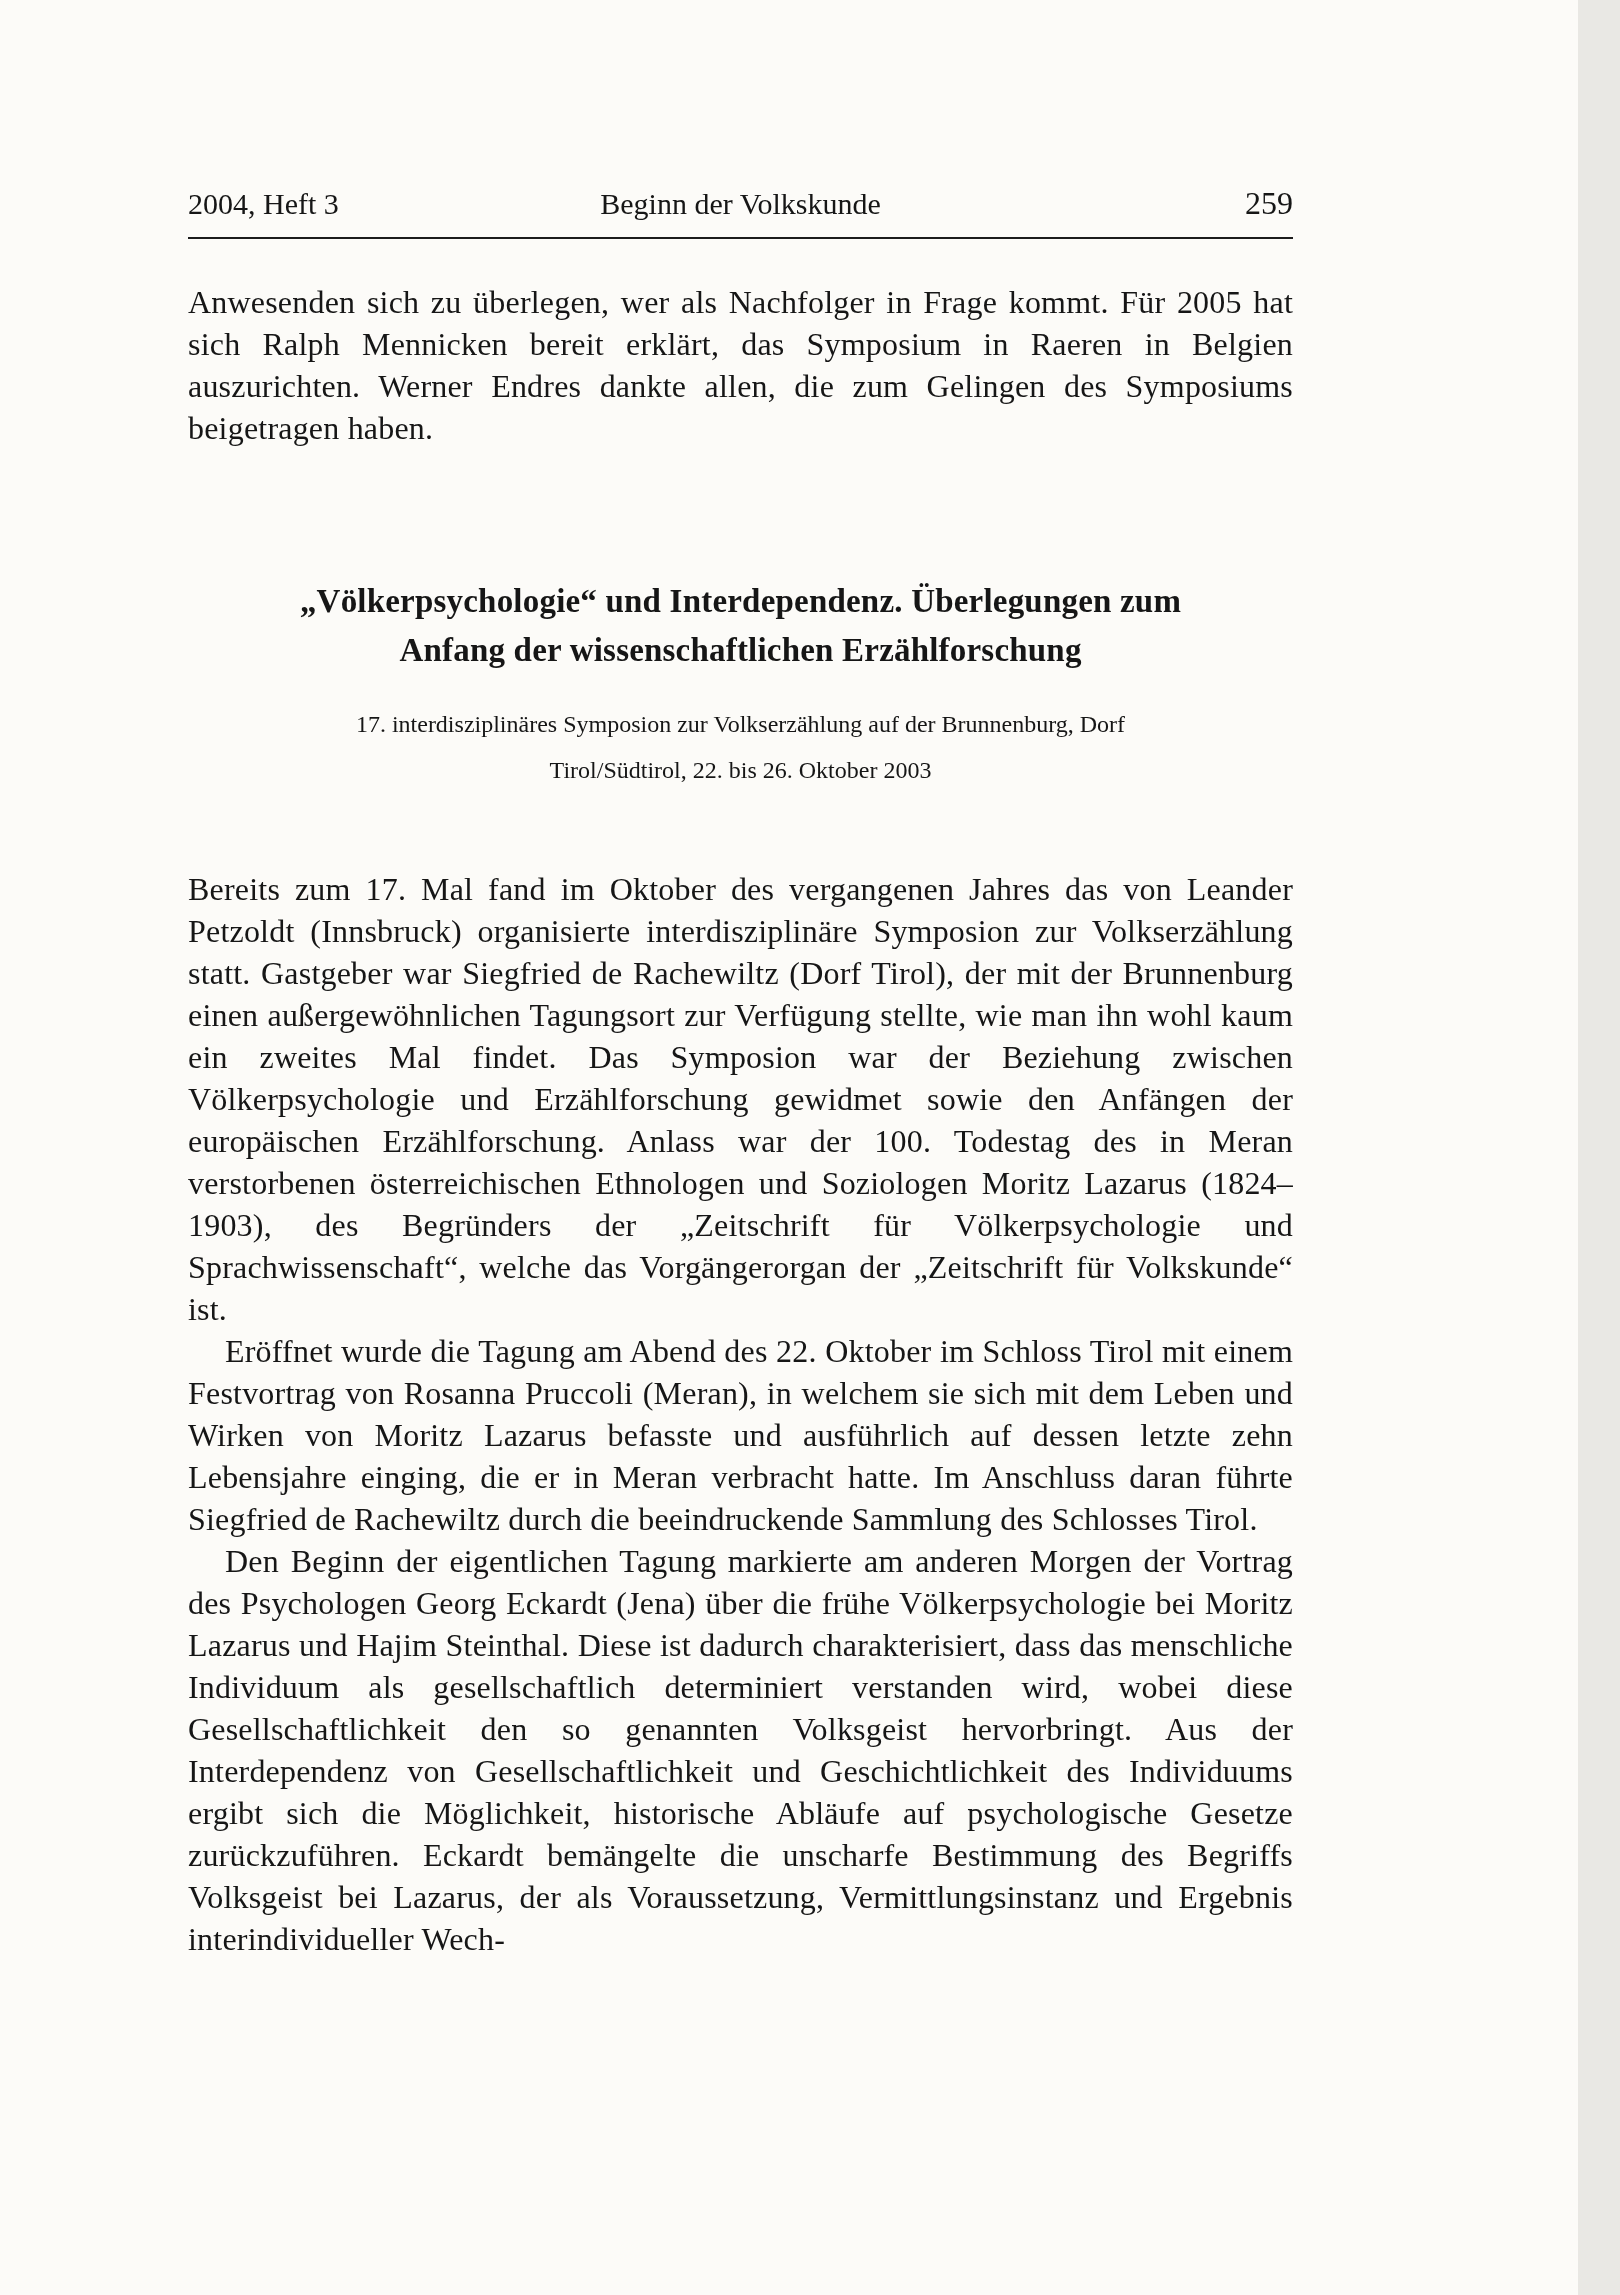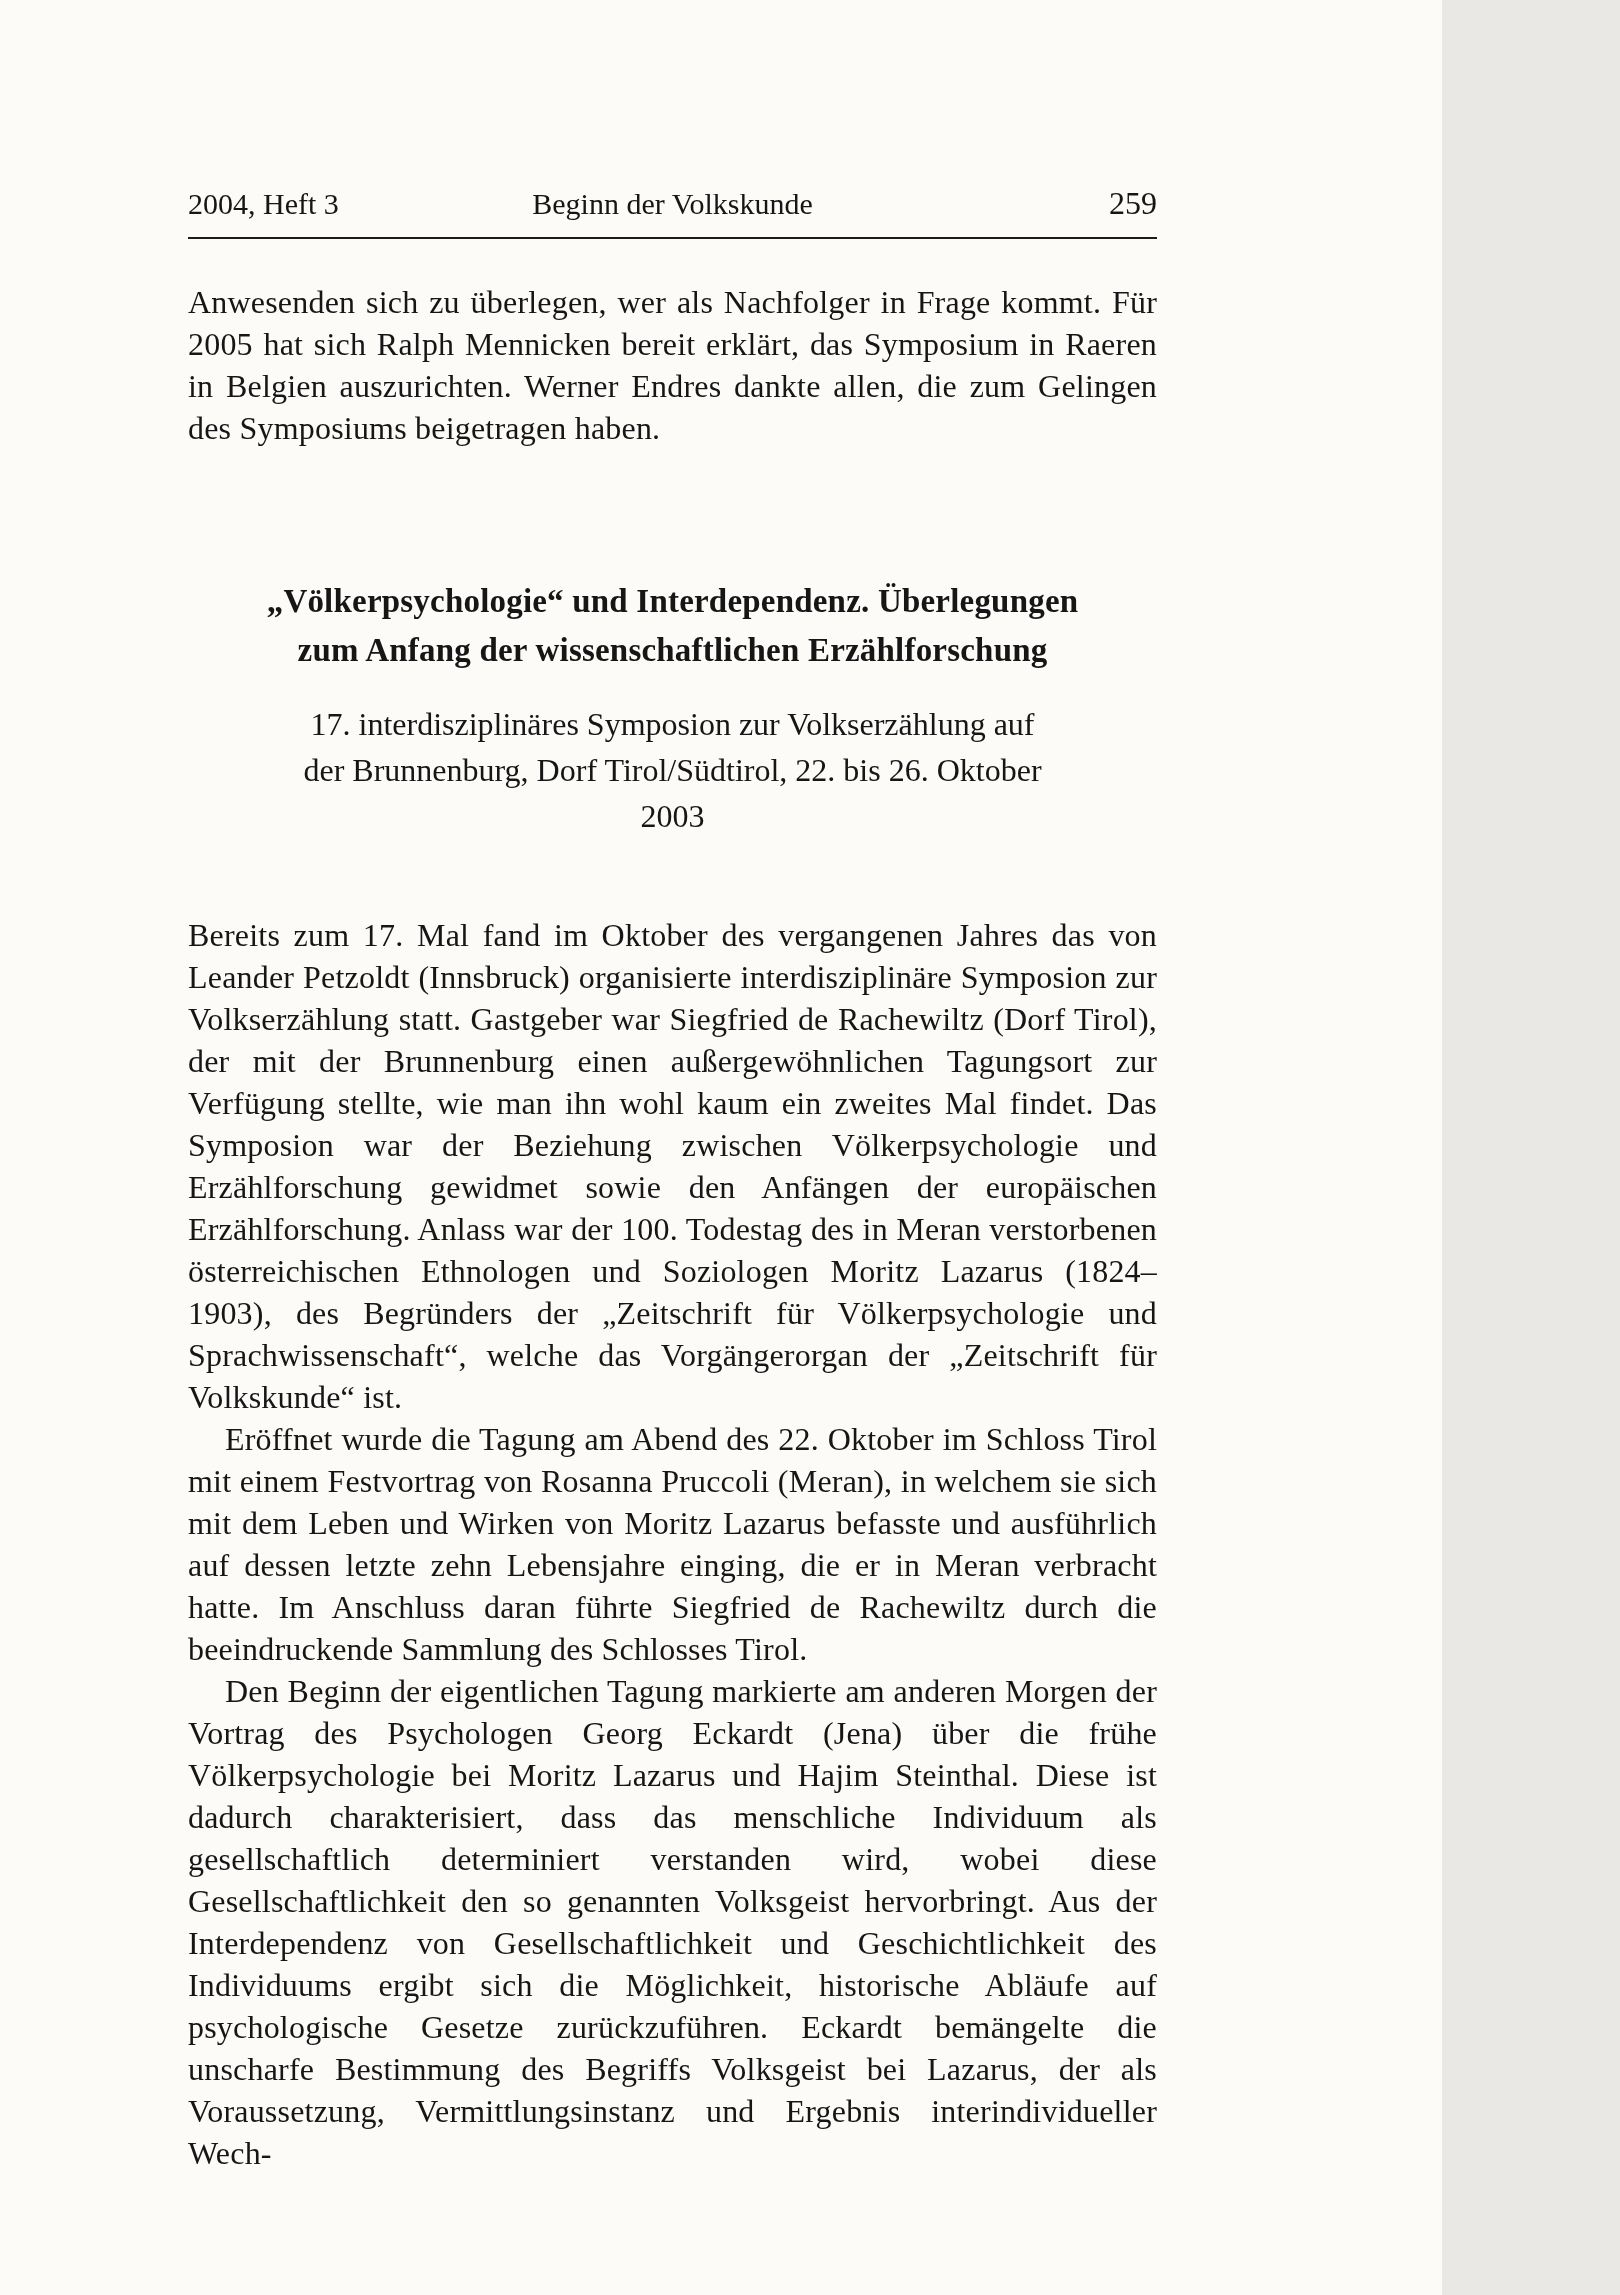--- a/index.html
+++ b/index.html
@@ -8,21 +8,21 @@
   }
   body {
     width: 1621px;
     height: 2295px;
     background: #e9e8e4;
     font-family: "Liberation Serif", "DejaVu Serif", serif;
     color: #161616;
   }
   .page {
     box-sizing: border-box;
-    width: 1442px;
+    width: 1578px;
     height: 2295px;
     background: #fcfbf8;
     padding: 185px 285px 0 188px;
     overflow: hidden;
   }
   .page-header {
     display: grid;
     grid-template-columns: 1fr auto 1fr;
     align-items: baseline;
     font-size: 30px;
@@ -54,21 +54,21 @@
     padding: 0 57px;
     font-size: 33px;
     line-height: 49px;
     font-weight: bold;
     text-align: center;
     letter-spacing: 0.2px;
   }
   .article-subtitle {
     margin: 26px 0 0 0;
     padding: 0 113px;
-    font-size: 32px;
+    font-size: 24px;
     line-height: 46px;
     font-weight: normal;
     text-align: center;
   }
   .first-body {
     margin-top: 75px;
   }
   .indent {
     text-indent: 37px;
   }

